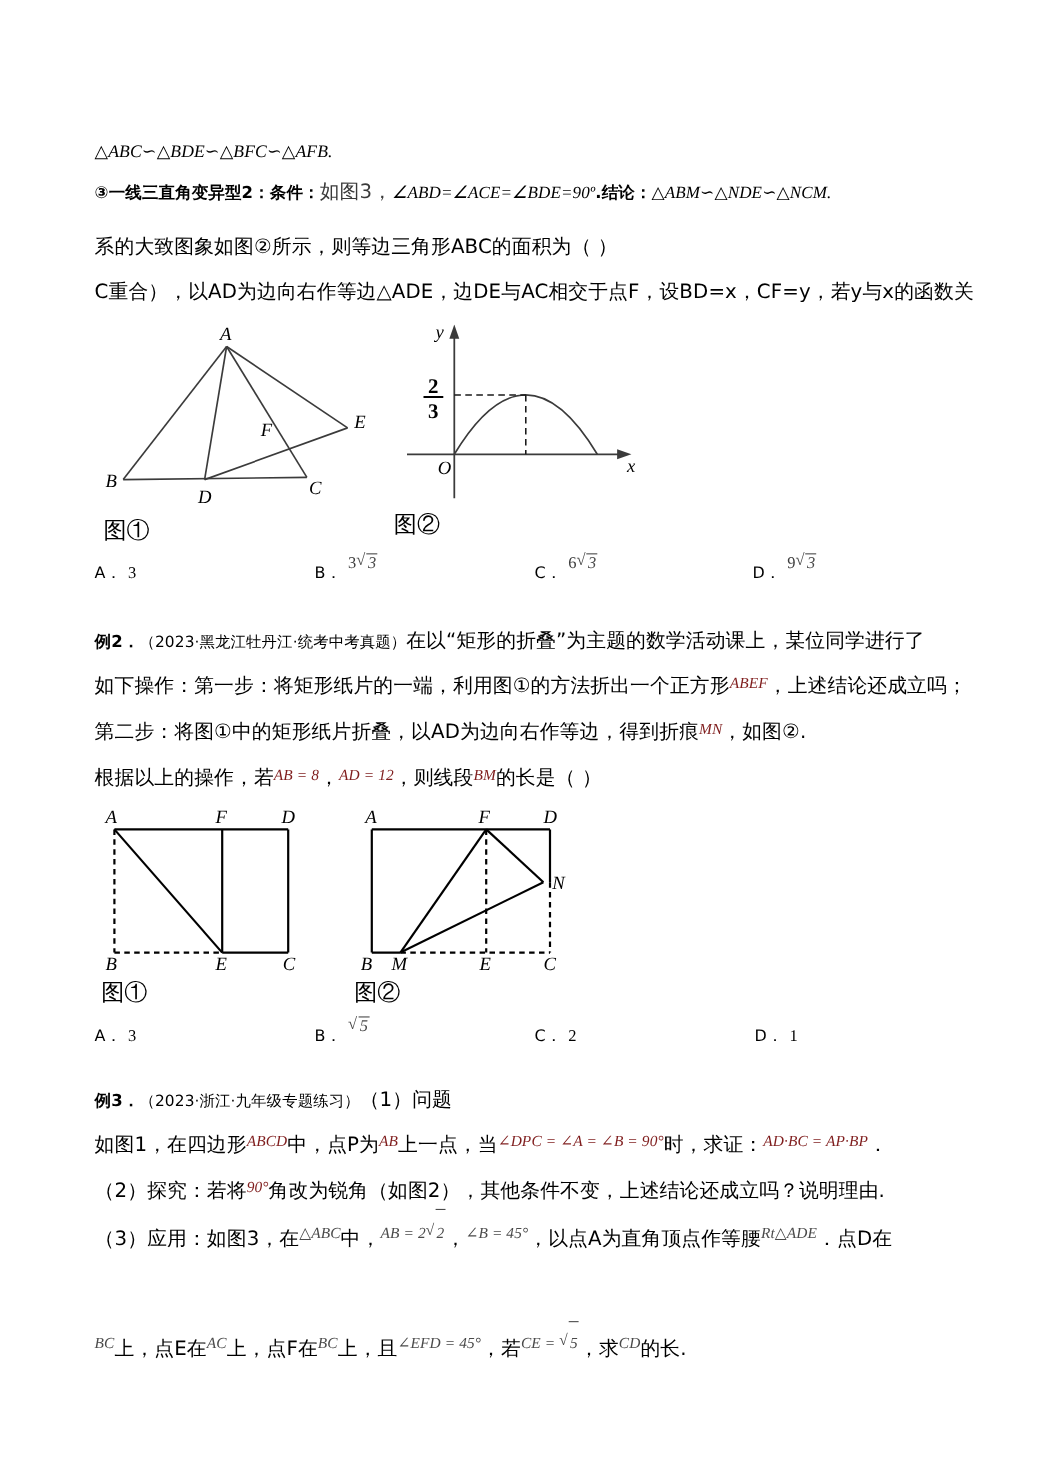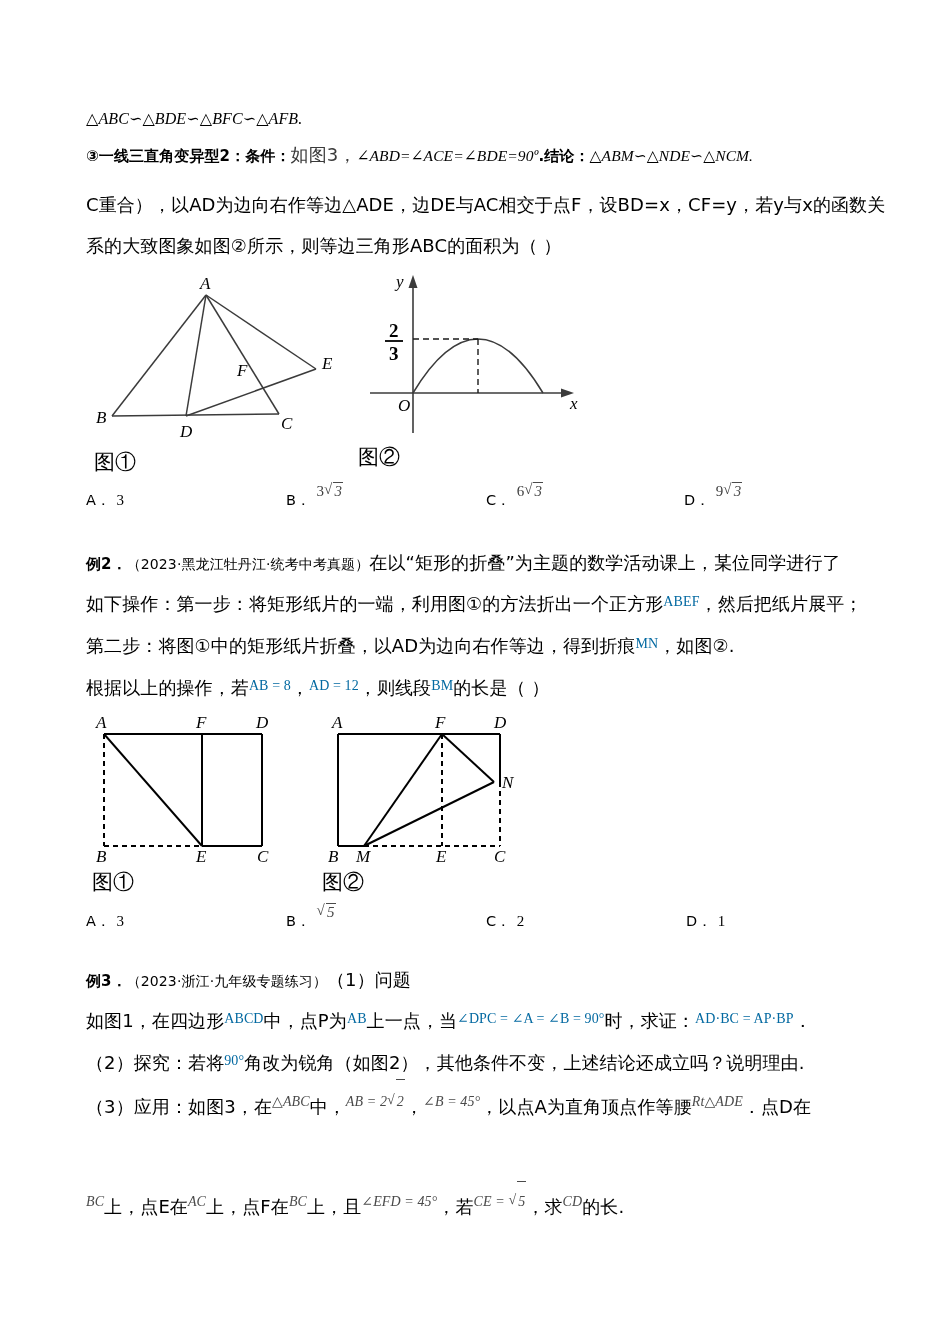--- a/index.html
+++ b/index.html
@@ -47,22 +47,23 @@
   .cnb {
     font-family: "DejaVu Sans", "Liberation Sans", sans-serif;
     font-size: 15px;
     font-weight: bold;
   }
   .gray { color: #3a3a3a; }
 
   
   .mathimg {
     font-family: "Liberation Serif", "DejaVu Serif", serif;
+    font-style: italic;
     font-size: 14px;
-    color: #0369a1;
+    color: #7f1d1d;
     position: relative;
     top: -4px;
     white-space: nowrap;
   }
   .sup-math {
     position: relative;
     top: -7px;
     font-size: 14px;
     font-style: italic;
     color: #4a4a4a;
@@ -133,34 +134,34 @@
     font-style: italic;
     font-size: 17px;
   }
 </style>
 </head>
 <body>
 
 <div class="page">
 <div class="content">
 
-  <div class="line" style="line-height:30px;">
+  <div class="line" style="line-height:30px;margin-top:20px;">
     <span class="mi" style="font-size:16px;">△ABC∽△BDE∽△BFC∽△AFB.</span>
   </div>
 
   <div class="line" style="line-height:42px;">
-    <span class="cnb">③</span><span class="cnb">一线三直角变异型2</span><span class="cnb">：</span><span class="cnb">条件</span><span class="cnb">：</span><span class="cn gray">如图3，</span><span class="mi" style="font-size:15.5px;">∠ABD=∠ACE=∠BDE=90º</span><span class="cnb">.</span><span class="cnb">结论</span><span class="cnb">：</span><span class="mi" style="font-size:15.5px;">△ABM∽△NDE∽△NCM.</span>
+    <span class="cnb">③</span><span class="cnb">一线三直角变异型2</span><span class="cnb">：</span><span class="cnb">条件</span><span class="cnb">：</span><span class="cn gray">如图3，</span><span class="mi" style="font-size:15.5px;font-family:Liberation Serif, serif;">∠ABD=∠ACE=∠BDE=90º</span><span class="cnb">.</span><span class="cnb">结论</span><span class="cnb">：</span><span class="mi" style="font-size:15.5px;">△ABM∽△NDE∽△NCM.</span>
   </div>
 
   <div style="height:8px;"></div>
   <div class="line" style="line-height:40px;">
+    <span class="cn">系的大致图象如图②所示，则等边三角形ABC的面积为（      ）</span>
+  </div>
+  <div class="line" style="line-height:40px;">
     <span class="cn">C重合），以AD为边向右作等边△ADE，边DE与AC相交于点F，设BD=x，CF=y，若y与x的函数关</span>
-  </div>
-  <div class="line" style="line-height:40px;">
-    <span class="cn">系的大致图象如图②所示，则等边三角形ABC的面积为（      ）</span>
   </div>
 
   <div class="figrow" style="height:200px;margin-top:4px;">
 
     <div style="position:absolute; left:8px; top:0;">
       <svg width="260" height="175" viewBox="0 0 260 175">
 
         <g stroke="#3b3b3b" stroke-width="1.5" fill="none">
           <line x1="18" y1="145" x2="112" y2="24"></line>
           <line x1="18" y1="145" x2="185" y2="143"></line>
@@ -218,21 +219,21 @@
     <div class="choice" style="left:598px;">
       <span>D．</span><span class="valsup"><span>9</span><span class="sqrt g"><span class="rad">3</span></span></span>
     </div>
   </div>
 
   <div style="height:14px;"></div>
   <div class="line" style="line-height:40px;">
     <span class="cnb">例2．</span><span class="cn" style="font-size:14px;">（2023·黑龙江牡丹江·统考中考真题）</span><span class="cn">在以“矩形的折叠”为主题的数学活动课上，某位同学进行了</span>
   </div>
   <div class="line" style="line-height:40px;">
-    <span class="cn">如下操作：第一步：将矩形纸片的一端，利用图①的方法折出一个正方形</span><span class="mathimg">ABEF</span><span class="cn">，然后把纸片展平；</span>
+    <span class="cn">如下操作：第一步：将矩形纸片的一端，利用图①的方法折出一个正方形</span><span class="mathimg">ABEF</span><span class="cn">，上述结论还成立吗；</span>
   </div>
   <div class="line" style="line-height:40px;">
     <span class="cn">第二步：将图①中的矩形纸片折叠，以AD为边向右作等边，得到折痕</span><span class="mathimg">MN</span><span class="cn">，如图②.</span>
   </div>
   <div class="line" style="line-height:40px;">
     <span class="cn">根据以上的操作，若</span><span class="mathimg">AB = 8</span><span class="cn">，</span><span class="mathimg">AD = 12</span><span class="cn">，则线段</span><span class="mathimg">BM</span><span class="cn">的长是（   ）</span>
   </div>
 
   <div class="figrow" style="height:180px; margin-top:4px;">
 

